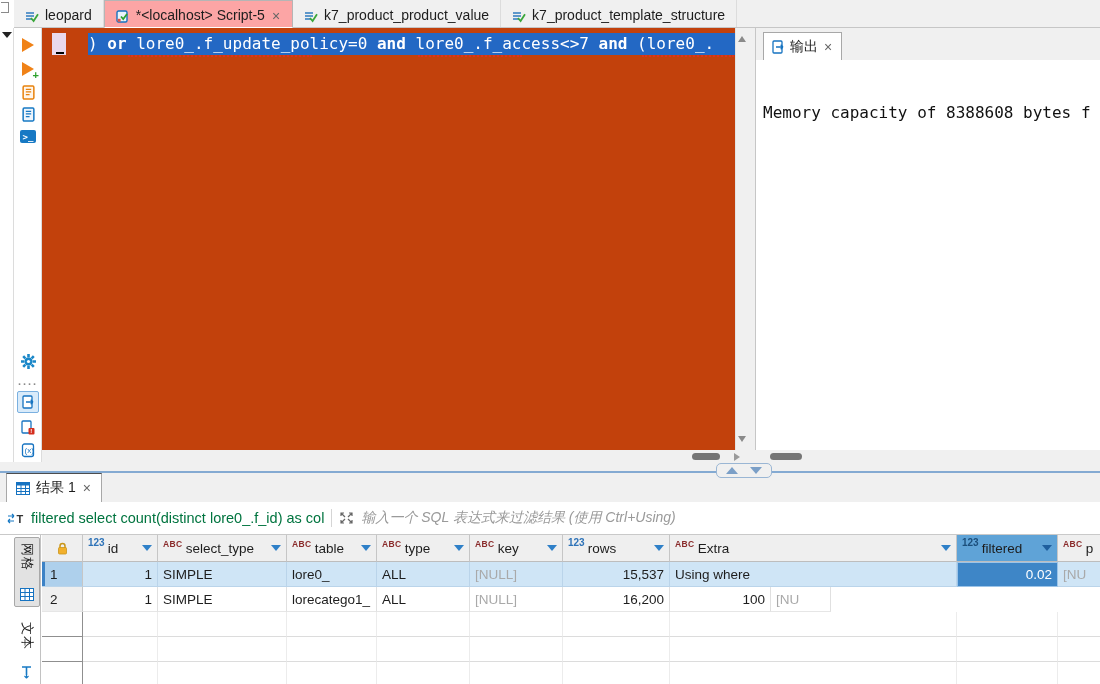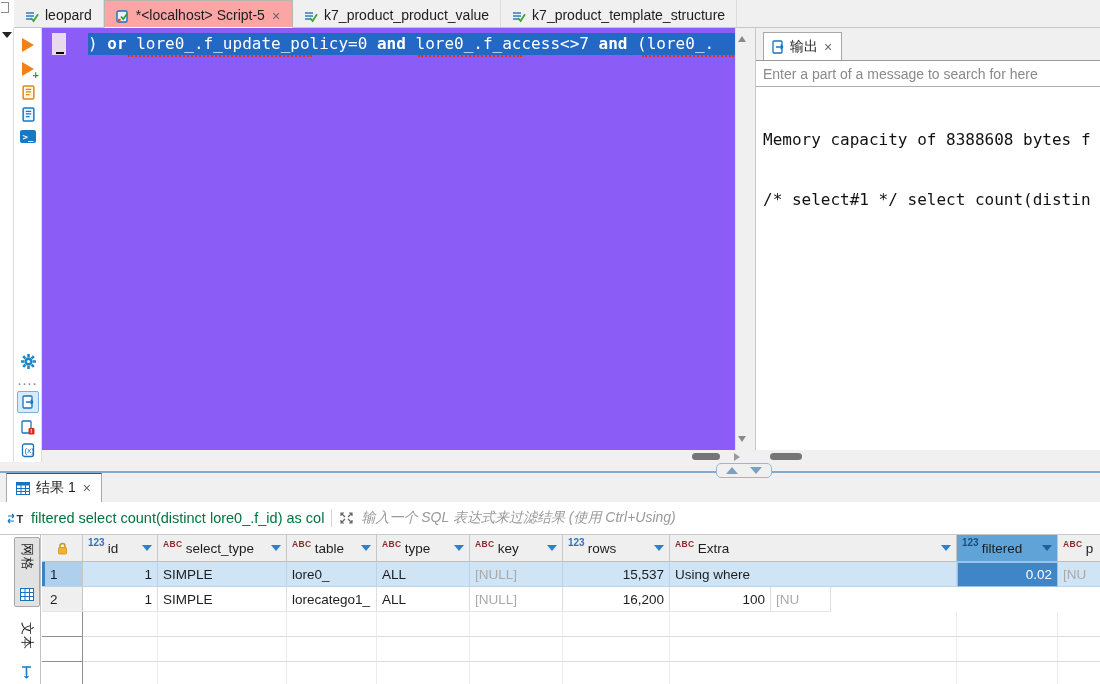--- a/index.html
+++ b/index.html
@@ -31,21 +31,21 @@
   
   .vtoolbar { position:absolute; left:14px; top:28px; width:28px; height:434px;
     background:#fff; border-right:1px solid #dcdcdc; }
   .vtb { position:absolute; left:5px; width:18px; height:18px; display:flex; align-items:center; justify-content:center; }
   .play-tri { width:0; height:0; border-top:7px solid transparent; border-bottom:7px solid transparent; border-left:12px solid #f08217; }
   .plus-badge { position:absolute; right:-2px; bottom:-3px; color:#2da12d; font-size:11px; font-weight:bold; line-height:1; }
   .dots { color:#8a8a8a; font-weight:bold; letter-spacing:2px; font-size:11px; }
   .hl-box { background:#d9ebfa; border:1px solid #7ab0e0; border-radius:2px; width:22px; height:22px; left:3px; }
 
   
-  .editor { position:absolute; left:42px; top:28px; width:706px; height:422px; background:#8b5cf6; }
+  .editor { position:absolute; left:42px; top:28px; width:706px; height:422px; background:#c2410c; }
   .gutter-mark { position:absolute; left:10px; top:5px; width:14px; height:22px; background:#e9d9ec; }
   .caret { position:absolute; left:14px; top:24px; width:8px; height:2px; background:#000; }
   .sel-line { position:absolute; left:46px; top:5px; width:647px; height:22px; background:#2368c4;
     color:#fff; font-size:16px; line-height:22px; white-space:pre; overflow:hidden; }
   .sel-line .kw { font-weight:bold; }
   .squig { position:absolute; height:0; top:27px; border-bottom:2px dotted #e0321e; }
   .vscroll { position:absolute; right:0; top:0; width:13px; height:422px; background:#f0f0f0; border-left:1px solid #e3e3e3; }
   .arr-up { position:absolute; left:2px; top:8px; width:0; height:0;
     border-left:4.5px solid transparent; border-right:4.5px solid transparent; border-bottom:6px solid #8a8a8a; }
   .arr-dn { position:absolute; left:2px; bottom:8px; width:0; height:0;
@@ -249,24 +249,22 @@
     <div class="out-tabrow">
       <div class="out-tab">
         <svg width="13" height="14" viewBox="0 0 13 14">
             <rect x="1" y="1" width="9" height="12" rx="1" fill="#fff" stroke="#1673c1" stroke-width="1.3"></rect>
             <path d="M4 7h7m0 0-2.3-2.3M11 7l-2.3 2.3" stroke="#1673c1" stroke-width="1.3" fill="none"></path>
           </svg>
         <span>输出</span>
         <span class="closex">×</span>
       </div>
     </div>
-    <input class="out-search" type="text" placeholder="Enter a part of a message to search for here" style="">
     <div class="out-lines mono">
       <div>Memory capacity of 8388608 bytes f</div>
-      <div>/* select#1 */ select count(distin</div>
     </div>
   </div>
   <div class="hscroll-out">
     <div class="hthumb" style="left:15px; width:32px;"></div>
   </div>
 
   <div class="sash">
     <div class="sash-line"></div>
     <div class="sash-ctl">
       <div class="tri-up"></div>

